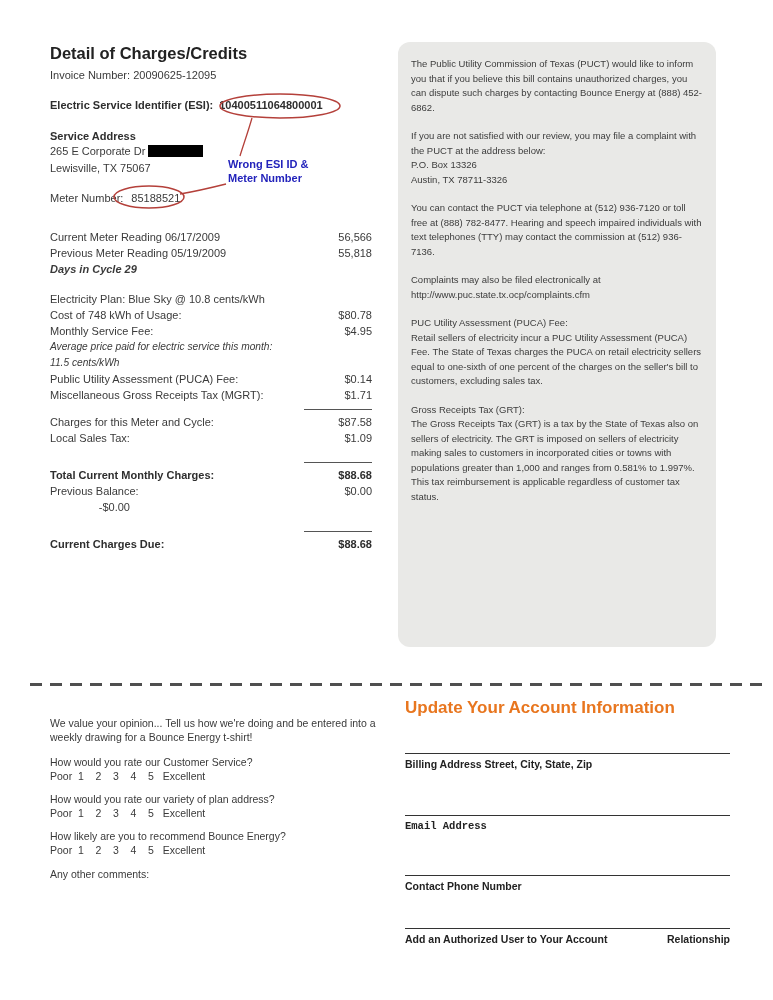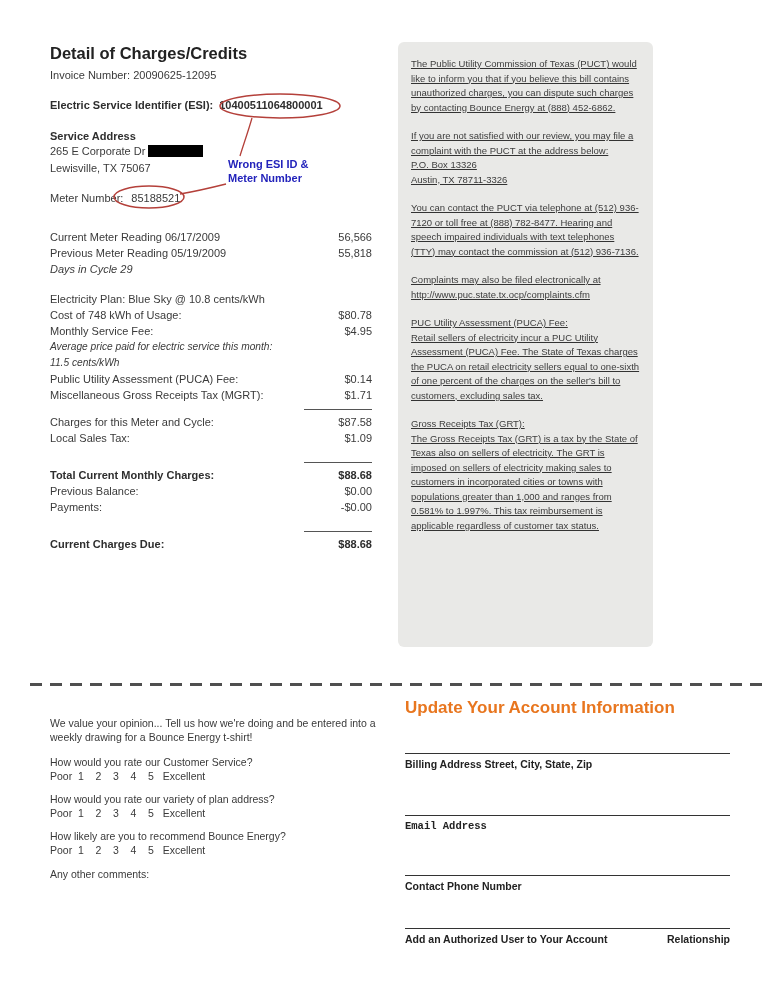--- a/index.html
+++ b/index.html
@@ -16,29 +16,29 @@
   .addr1{top:101px;font-size:11px;color:#3a3a3a;display:flex;align-items:center;text-align:center;}
   .redaction{display:inline-block;width:55px;height:12px;background:#000;margin-left:3px;}
   .addr2{top:118px;font-size:11px;color:#3a3a3a;}
   .meter-row{top:148px;font-size:11px;color:#3a3a3a;white-space:nowrap;}
   .meter-row .meter-val{margin-left:8px;}
   
   .charges{top:185px;width:322px;font-size:11px;color:#3a3a3a;}
   .crow{display:flex;line-height:16px;}
   .crow .lab{flex:1;}
   .crow .val{width:80px;text-align:right;}
-  .crow.italic{font-style:italic;}
+  .crow.italic{font-style:italic;font-weight:bold;}
   .crow.small-italic{font-style:italic;font-size:10.2px;}
   .crow.bold{font-weight:bold;color:#2e2e2e;}
   .gap{height:14px;}
   .gap-sm{height:10px;}
   .rule{width:68px;border-top:1px solid #555;margin:6px 0 4px auto;height:0;}
   
-  .info-box{position:absolute;left:398px;top:42px;width:255px;height:605px;background:#e9e9e7;
-            border-radius:6px;box-sizing:border-box;padding:15px 12px 0 13px;text-decoration:underline;}
+  .info-box{position:absolute;left:398px;top:42px;width:318px;height:605px;background:#e9e9e7;
+            border-radius:12px;box-sizing:border-box;padding:15px 12px 0 13px;}
   .info-box p{margin:0 0 14px 0;font-size:9.5px;line-height:14.5px;color:#3c3c3c;white-space:pre-line;}
   
   .overlay-svg{position:absolute;left:0;top:0;pointer-events:none;}
   .annot-text{position:absolute;left:228px;top:157px;font-size:11px;font-weight:bold;
               color:#2323bb;line-height:14px;white-space:pre-line;}
   
   .divider{position:absolute;left:30px;top:683px;width:740px;height:3px;
            background:repeating-linear-gradient(90deg,#4f4f4f 0 12px,transparent 12px 20px);}
   
   .survey{position:absolute;left:50px;top:716px;width:334px;font-size:10.5px;color:#3a3a3a;line-height:14px;}
@@ -130,21 +130,20 @@
       <div class="rule"></div>
       <div class="crow bold">
           <span class="lab">Total Current Monthly Charges:</span>
           <span class="val">$88.68</span>
         </div>
       <div class="crow">
           <span class="lab">Previous Balance:</span>
           <span class="val">$0.00</span>
         </div>
       <div class="crow">
-          <span class="lab">Payments:</span>
           <span class="val">-$0.00</span>
         </div>
       <div class="gap-sm"></div>
       <div class="rule"></div>
       <div class="crow bold">
           <span class="lab">Current Charges Due:</span>
           <span class="val">$88.68</span>
         </div>
     </div>
   </div>

